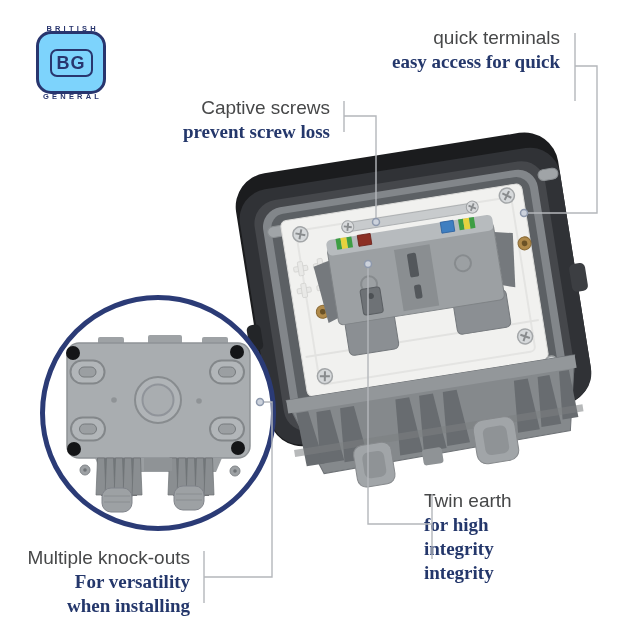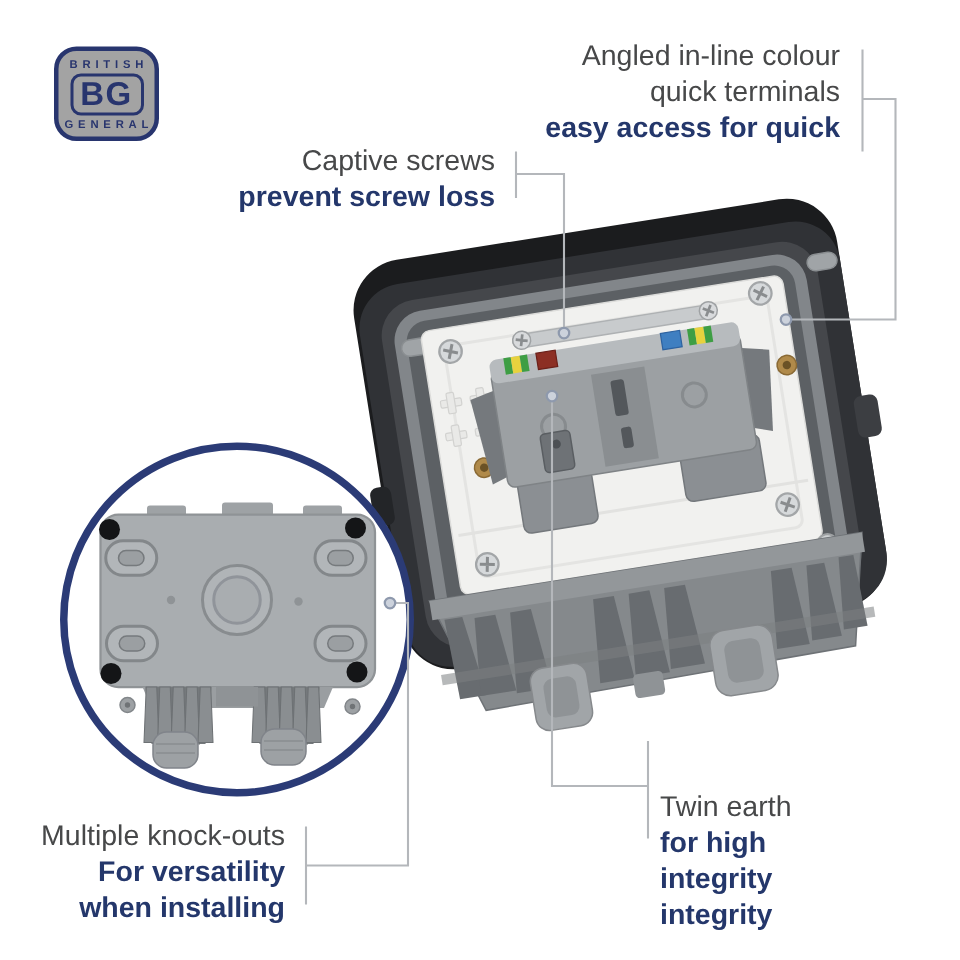--- a/index.html
+++ b/index.html
@@ -11,33 +11,33 @@
   html,body{margin:0;padding:0;}
   body{font-family:"Liberation Sans","DejaVu Sans",sans-serif;background:#fff;}
   #canvas{position:relative;width:640px;height:640px;background:#fff;overflow:hidden;}
 
   
   .ann{position:absolute;font-size:19px;line-height:24px;white-space:nowrap;}
   .ann.right{text-align:right;}
   .ann.left{text-align:left;}
   .ann span{display:block;}
   .ann .plain{color:var(--text_grey);font-weight:400;}
-  .ann .bold{color:var(--navy);font-weight:700;}
+  .ann .bold{color:var(--navy);font-weight:700;font-family:Liberation Serif, serif;}
 
   
   #bg-logo{
     position:absolute;left:36px;top:31px;width:64px;height:57px;
     border:3.5px solid var(--logo_navy);border-radius:15px;
     display:flex;flex-direction:column;align-items:center;justify-content:center;
-    color:var(--logo_navy);background:#a3a3a3;
+    color:var(--logo_navy);background:#7dd3fc;
   }
   #bg-logo .tiny{font-size:7.5px;font-weight:700;letter-spacing:3.2px;text-indent:3.2px;line-height:10px;}
   #bg-logo .bg-box{
-    border:2.5px solid var(--logo_navy);border-radius:7px;padding:0 5px;margin:1px 0;
-    font-size:22px;font-weight:700;line-height:24px;letter-spacing:1px;
+    border:2.5px solid var(--logo_navy);border-radius:7px;padding:0 5px;margin:15px 0;
+    font-size:18px;font-weight:700;line-height:24px;letter-spacing:1px;
   }
 
   
   #inset-circle{
     position:absolute;left:40px;top:295px;width:226px;height:226px;
     border:5px solid var(--ring_navy);border-radius:50%;background:#fff;
     overflow:hidden;z-index:2;
   }
 
   
@@ -292,36 +292,35 @@
     </g>
   </svg>
 
   <div id="bg-logo">
     <span class="tiny">BRITISH</span>
     <span class="bg-box">BG</span>
     <span class="tiny">GENERAL</span>
   </div>
 
   <div class="ann right" style="top:26px; right:80px;">
-    <span class="plain">Angled in-line colour</span>
     <span class="plain">quick terminals</span>
     <span class="bold">easy access for quick</span>
   </div>
 
   <div class="ann right" style="top:546px; right:450px;">
     <span class="plain">Multiple knock-outs</span>
     <span class="bold">For versatility</span>
     <span class="bold">when installing</span>
   </div>
 
   <div class="ann right" style="top:96px; right:310px;">
     <span class="plain">Captive screws</span>
     <span class="bold">prevent screw loss</span>
   </div>
 
-  <div class="ann left" style="top:489px; left:440px;margin-top:38px;">
+  <div class="ann left" style="top:489px; left:424px;">
     <span class="plain">Twin earth</span>
     <span class="bold">for high</span>
     <span class="bold">integrity</span>
     <span class="bold">integrity</span>
   </div>
 
 </div>
 
 </body></html>

